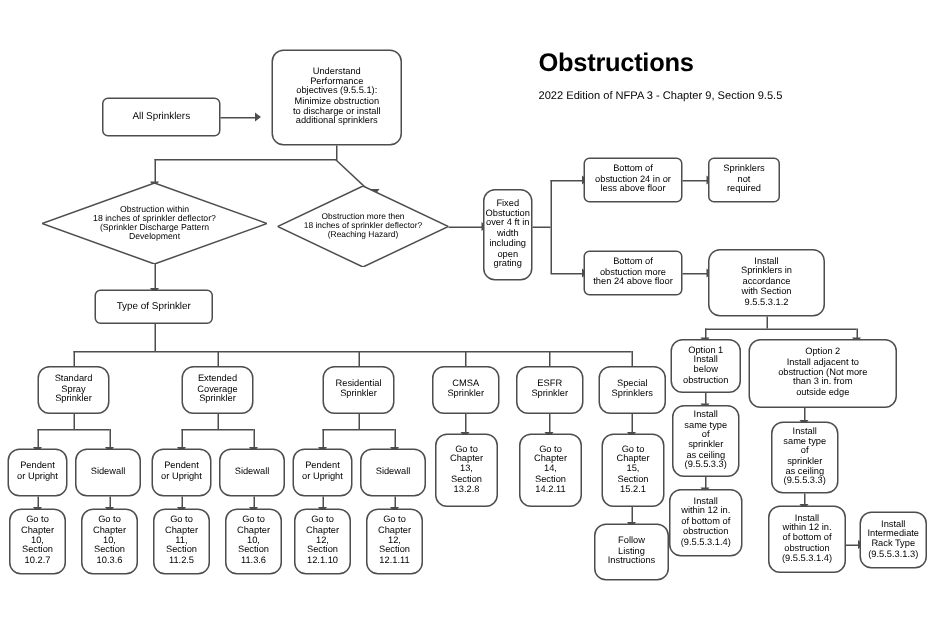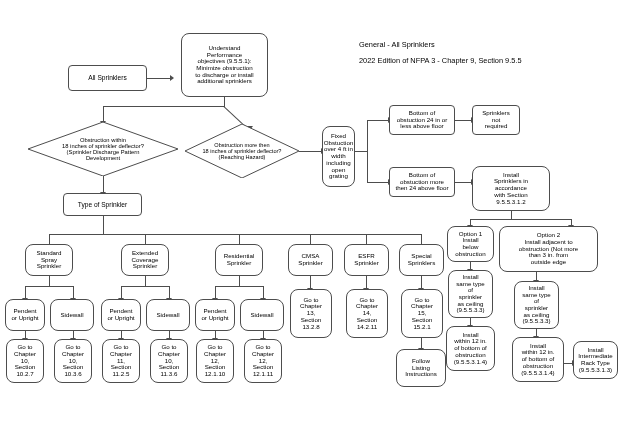--- a/index.html
+++ b/index.html
@@ -76,21 +76,21 @@
     border-left:4px solid #4d4d4d;
   }
   .diag{position:absolute;transform-origin:0 0;height:1px;background:#4d4d4d;}
 </style>
 </head>
 <body>
 
 <div id="root">
 
   <div id="title-block">
-    <div id="doc-sub1">General - All Sprinklers</div>
+    <div id="doc-title">Obstructions</div>
     <div id="doc-sub2">2022 Edition of NFPA 3 - Chapter 9, Section 9.5.5</div>
   </div>
 
   <div class="ln lh" style="left:147px;top:78px;width:24px;"></div>
   <div class="arw-r" style="left:170px;top:75px;"></div>
 
   <div class="ln lv" style="left:224px;top:97px;height:9px;"></div>
 
   <div class="ln lh" style="left:103px;top:106px;width:122px;"></div>
   <div class="ln lv" style="left:103px;top:106px;height:16px;"></div>

